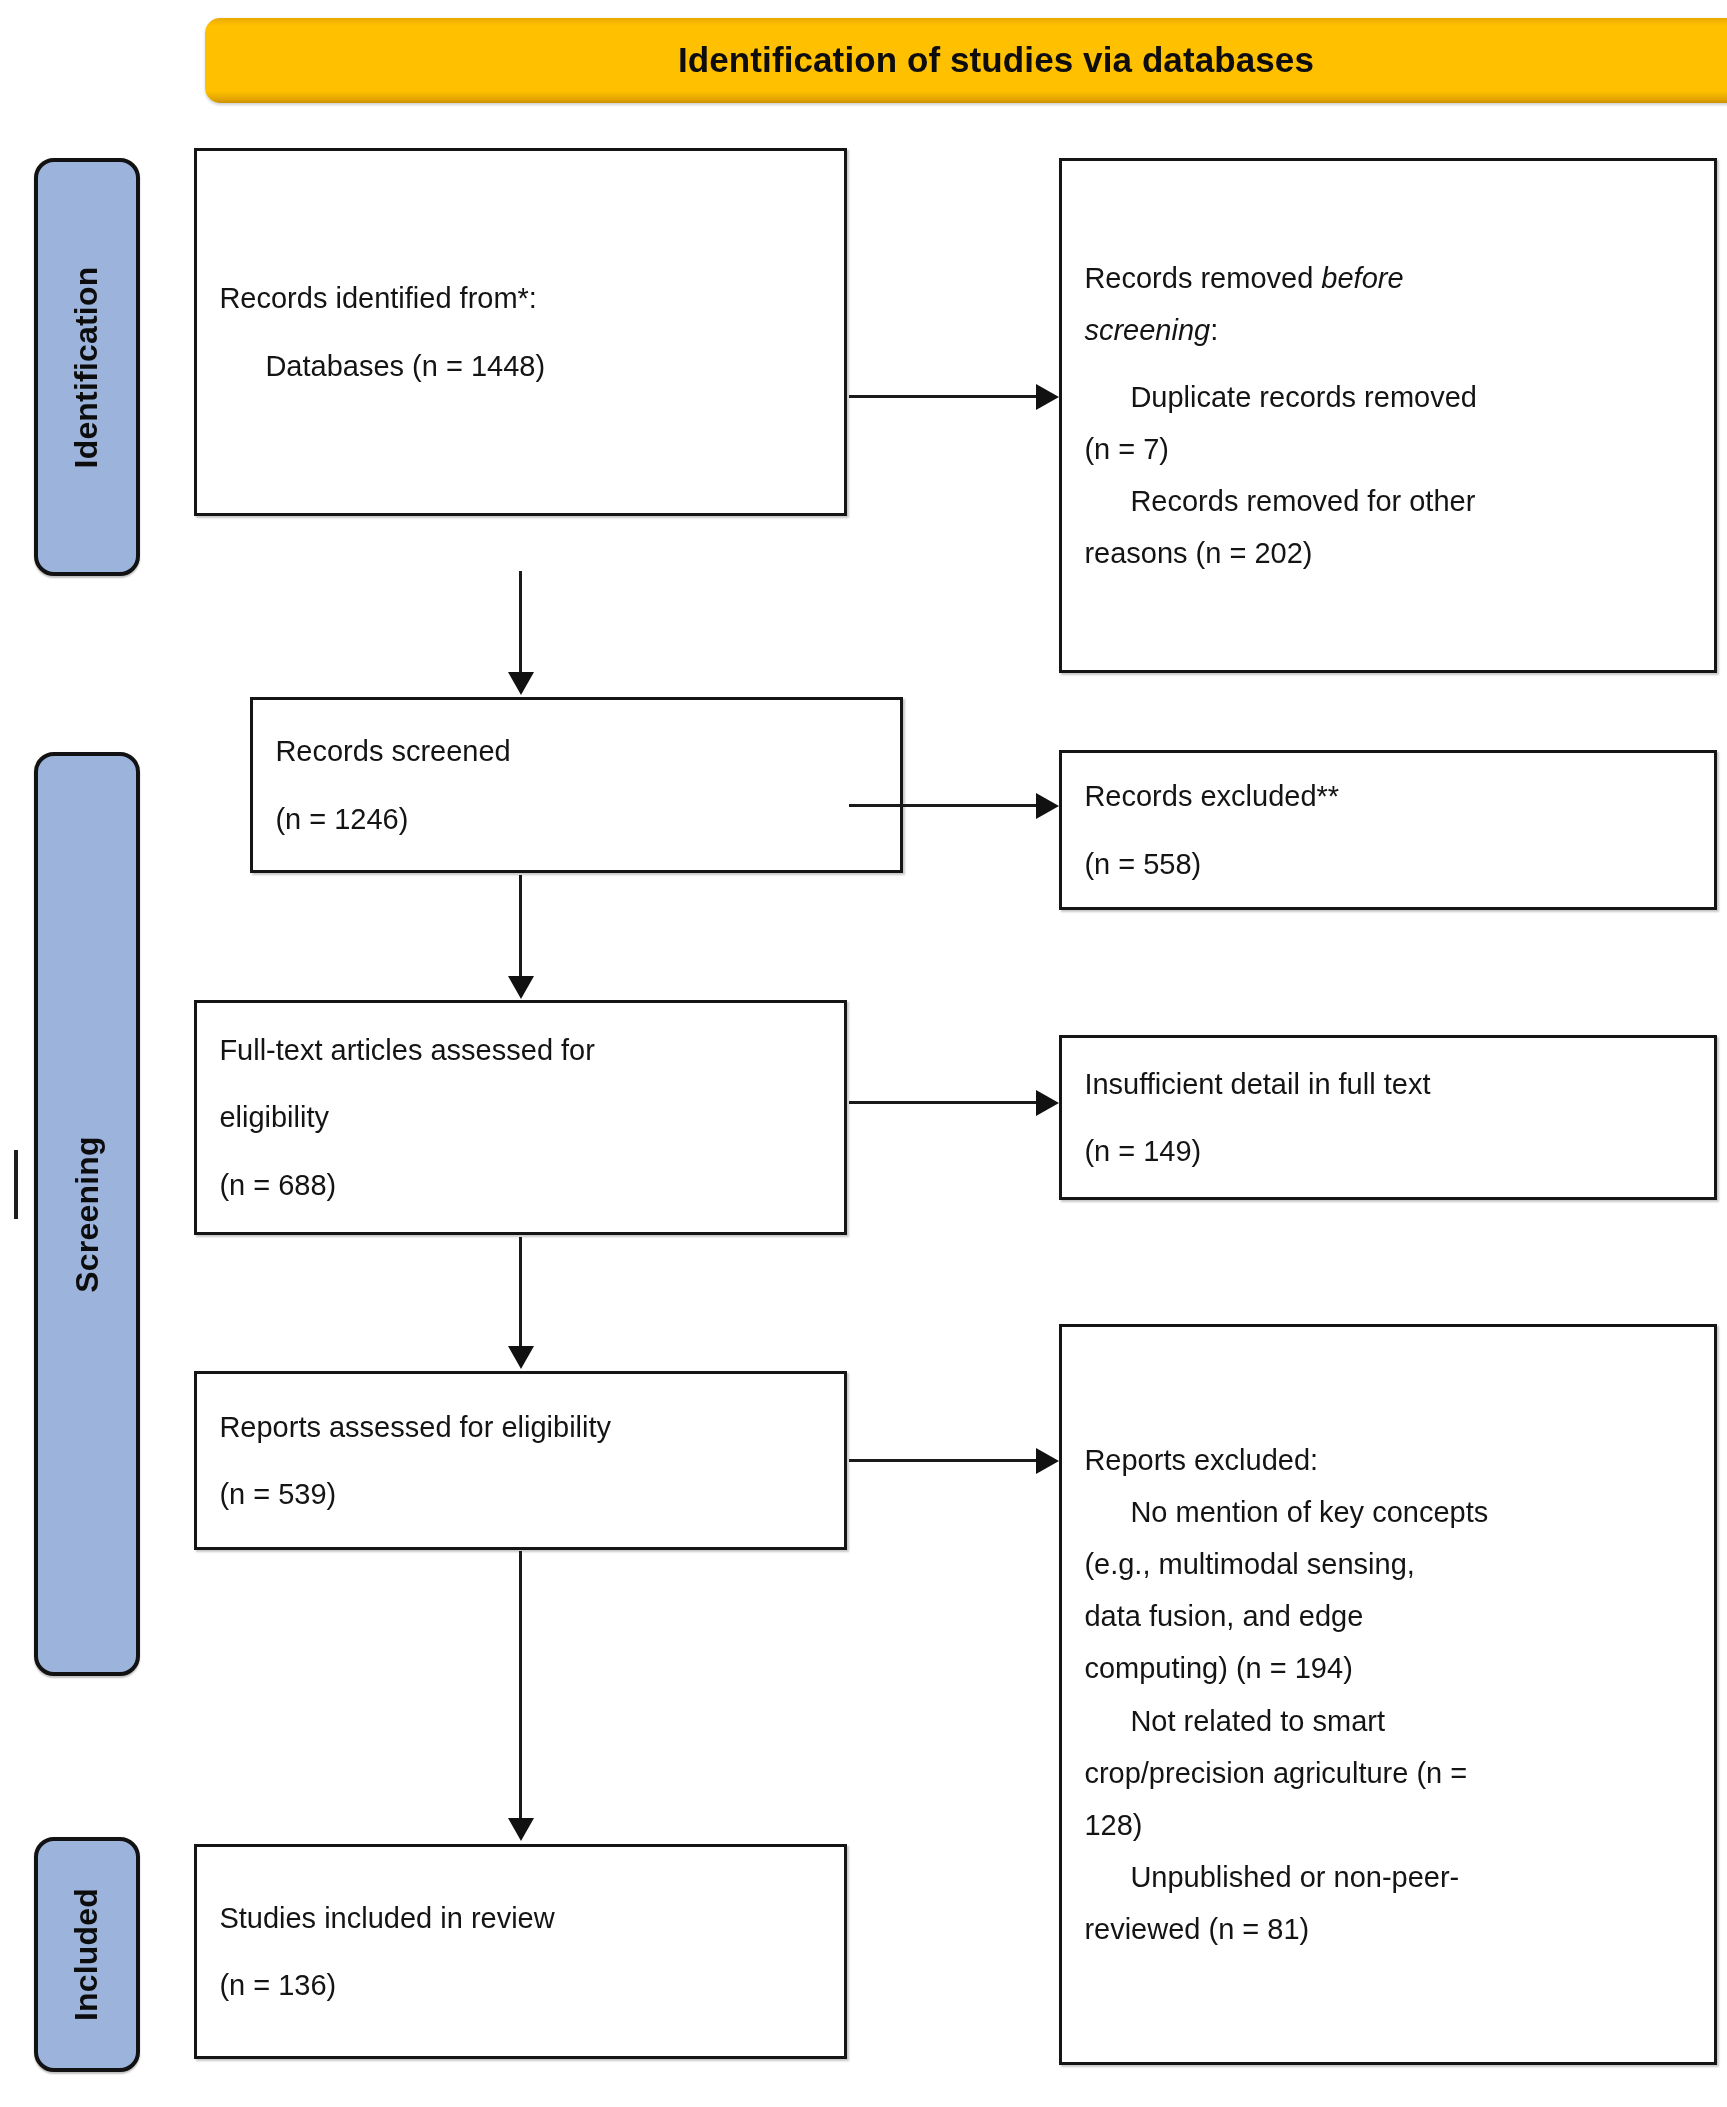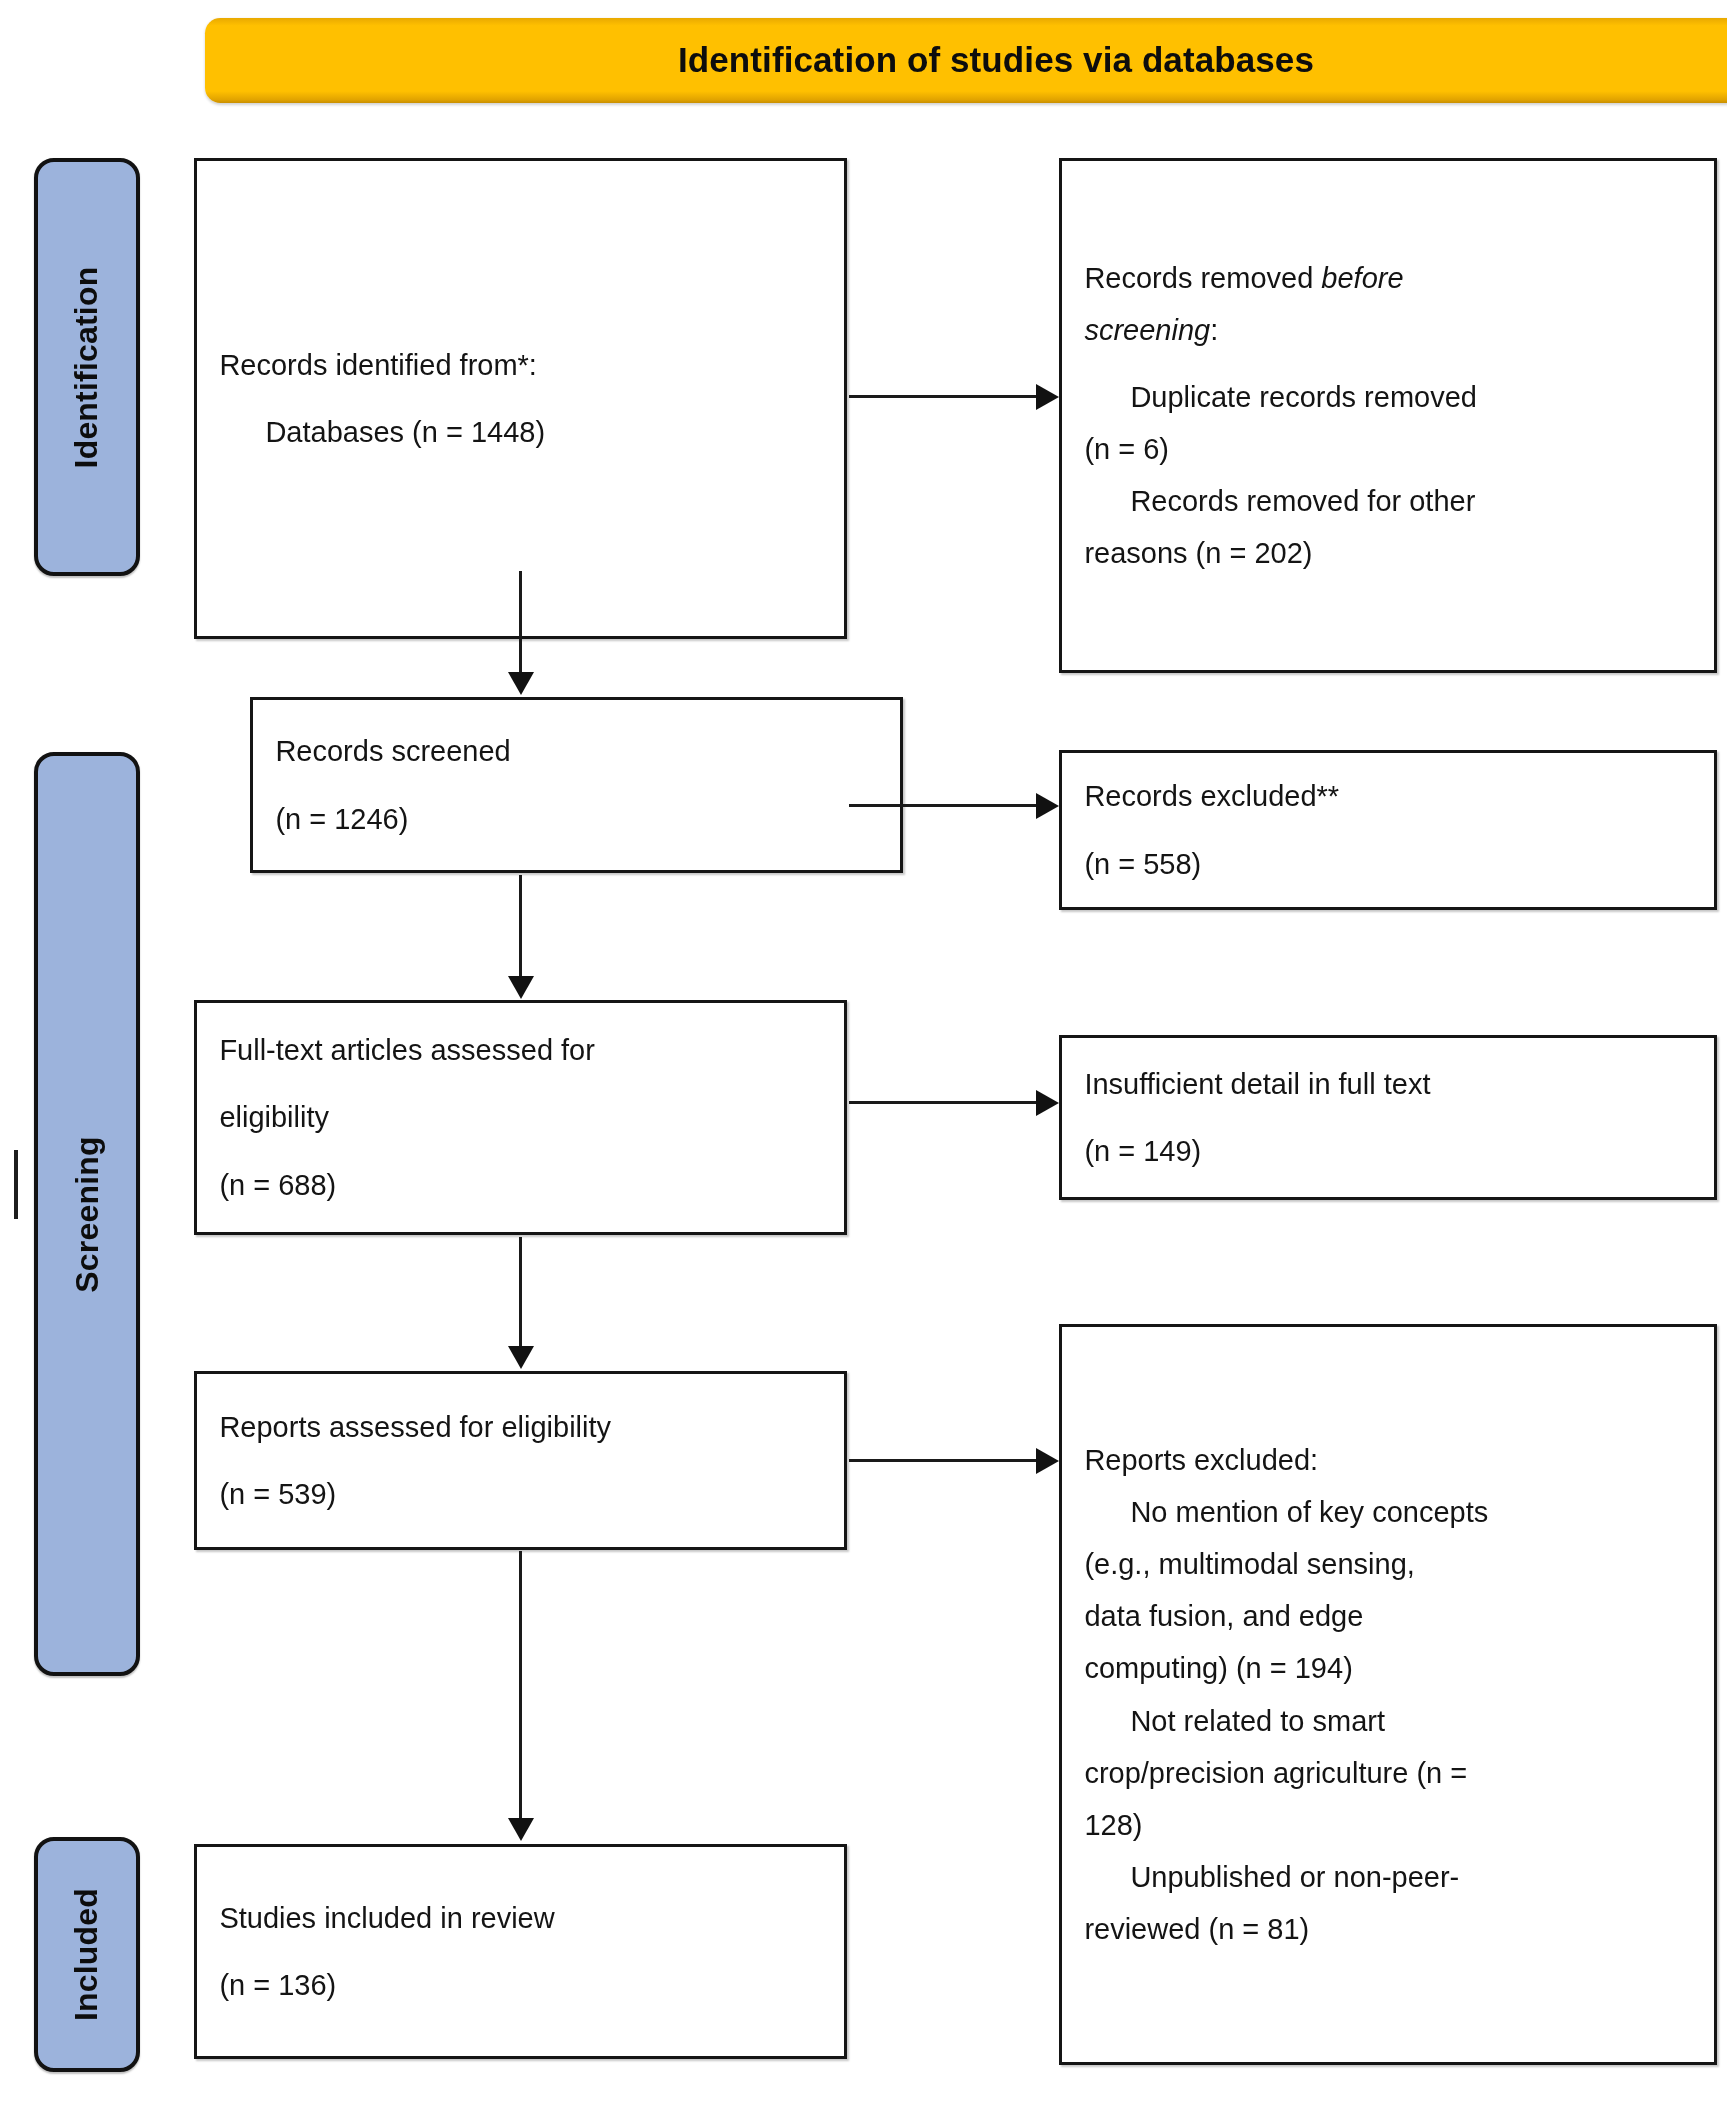--- a/index.html
+++ b/index.html
@@ -94,21 +94,21 @@
     text-align: justify;
     text-align-last: left;
   }
   .flow-box p.indent {
     padding-left: 46px;
   }
   .flow-box p.gap-top { margin-top: 15.3px; }
   .flow-box em { font-style: italic; }
 
   
-  #box-identified       { left: 194px;  top: 158px;  width: 653px; height: 481px; }
+  #box-identified       { left: 194px;  top: 148px;  width: 653px; height: 368px; }
   #box-screened         { left: 210px;  top: 697px; width: 653px; height: 176px; margin-left: 40px; }
   #box-fulltext         { left: 194px;  top: 1000px; width: 653px; height: 235px; }
   #box-reports-assessed { left: 194px;  top: 1371px; width: 653px; height: 179px; }
   #box-included         { left: 194px;  top: 1844px; width: 653px; height: 215px; }
 
   
   #box-removed-before   { left: 1059px; top: 158px;  width: 658px; height: 515px; }
   #box-records-excluded { left: 1059px; top: 750px; width: 658px; height: 160px; }
   #box-insufficient     { left: 1059px; top: 1035px; width: 658px; height: 165px; }
   #box-reports-excluded { left: 1059px; top: 1324px; width: 658px; height: 741px; }
@@ -183,21 +183,21 @@
 
   <div class="flow-box" id="box-identified">
     <p>Records identified from*:</p>
     <p class="indent gap-top">Databases (n = 1448)</p>
   </div>
 
   <div class="flow-box" id="box-removed-before">
     <p class="justify"><span>Records removed </span><em>before</em></p>
     <p><em>screening</em><span>:</span></p>
     <p class="indent gap-top">Duplicate records removed</p>
-    <p>(n = 6)</p>
+    <p>(n = 7)</p>
     <p class="indent justify">Records removed for other</p>
     <p>reasons (n = 202)</p>
   </div>
 
   <div class="flow-box" id="box-screened">
     <p>Records screened</p>
     <p class="gap-top">(n = 1246)</p>
   </div>
 
   <div class="flow-box" id="box-records-excluded">

